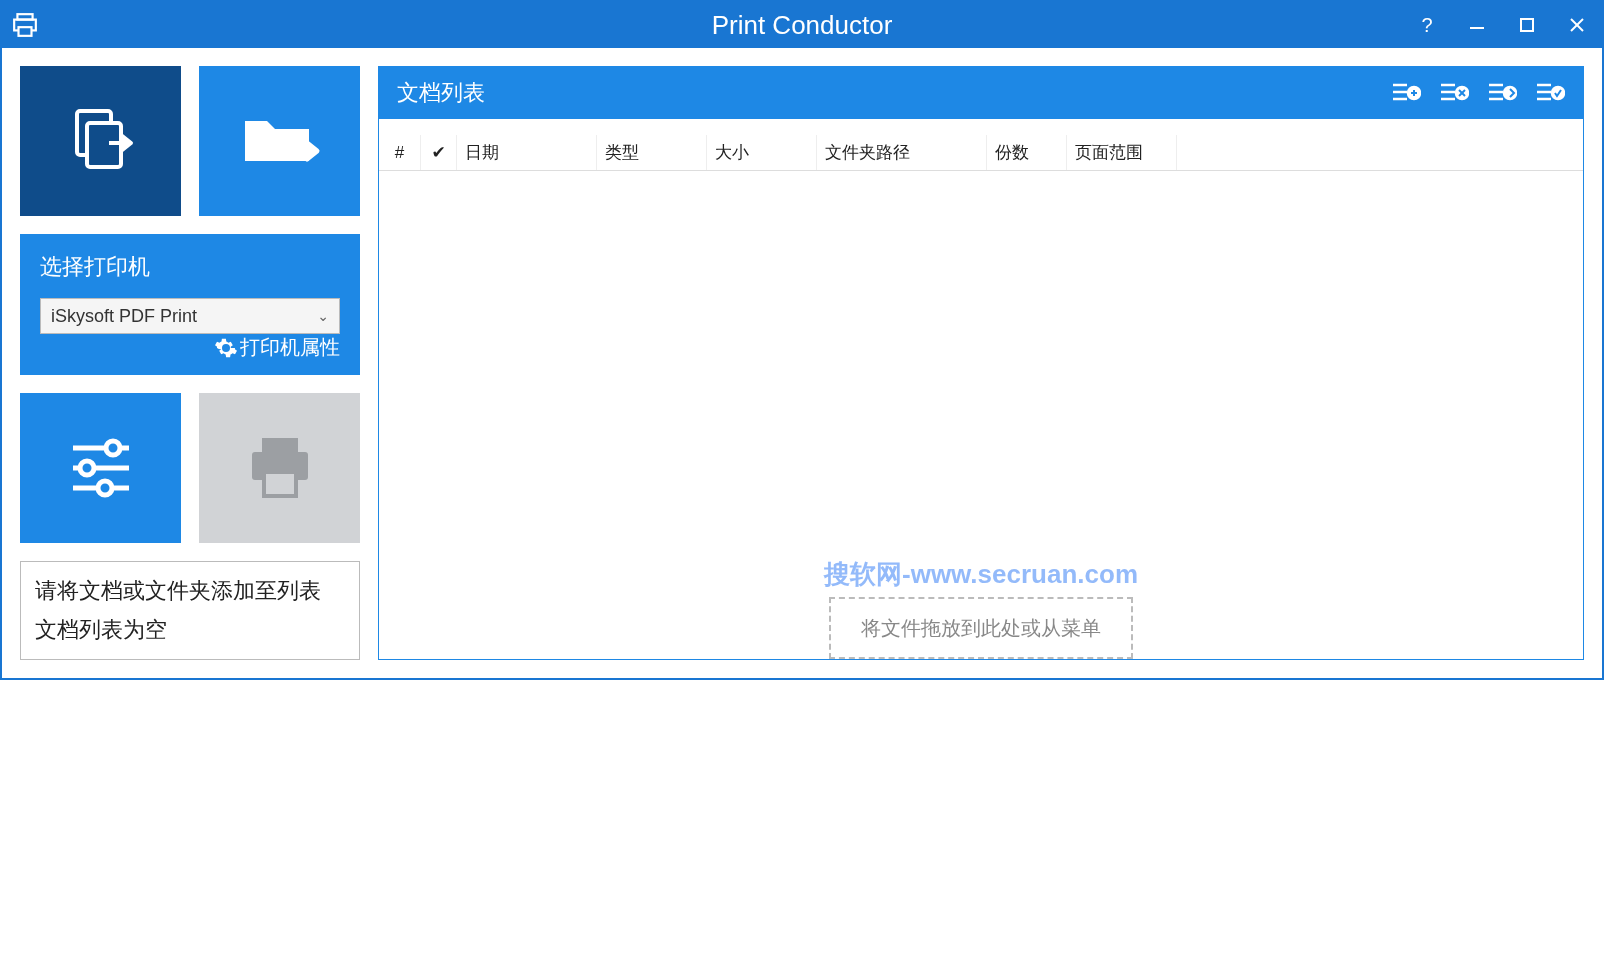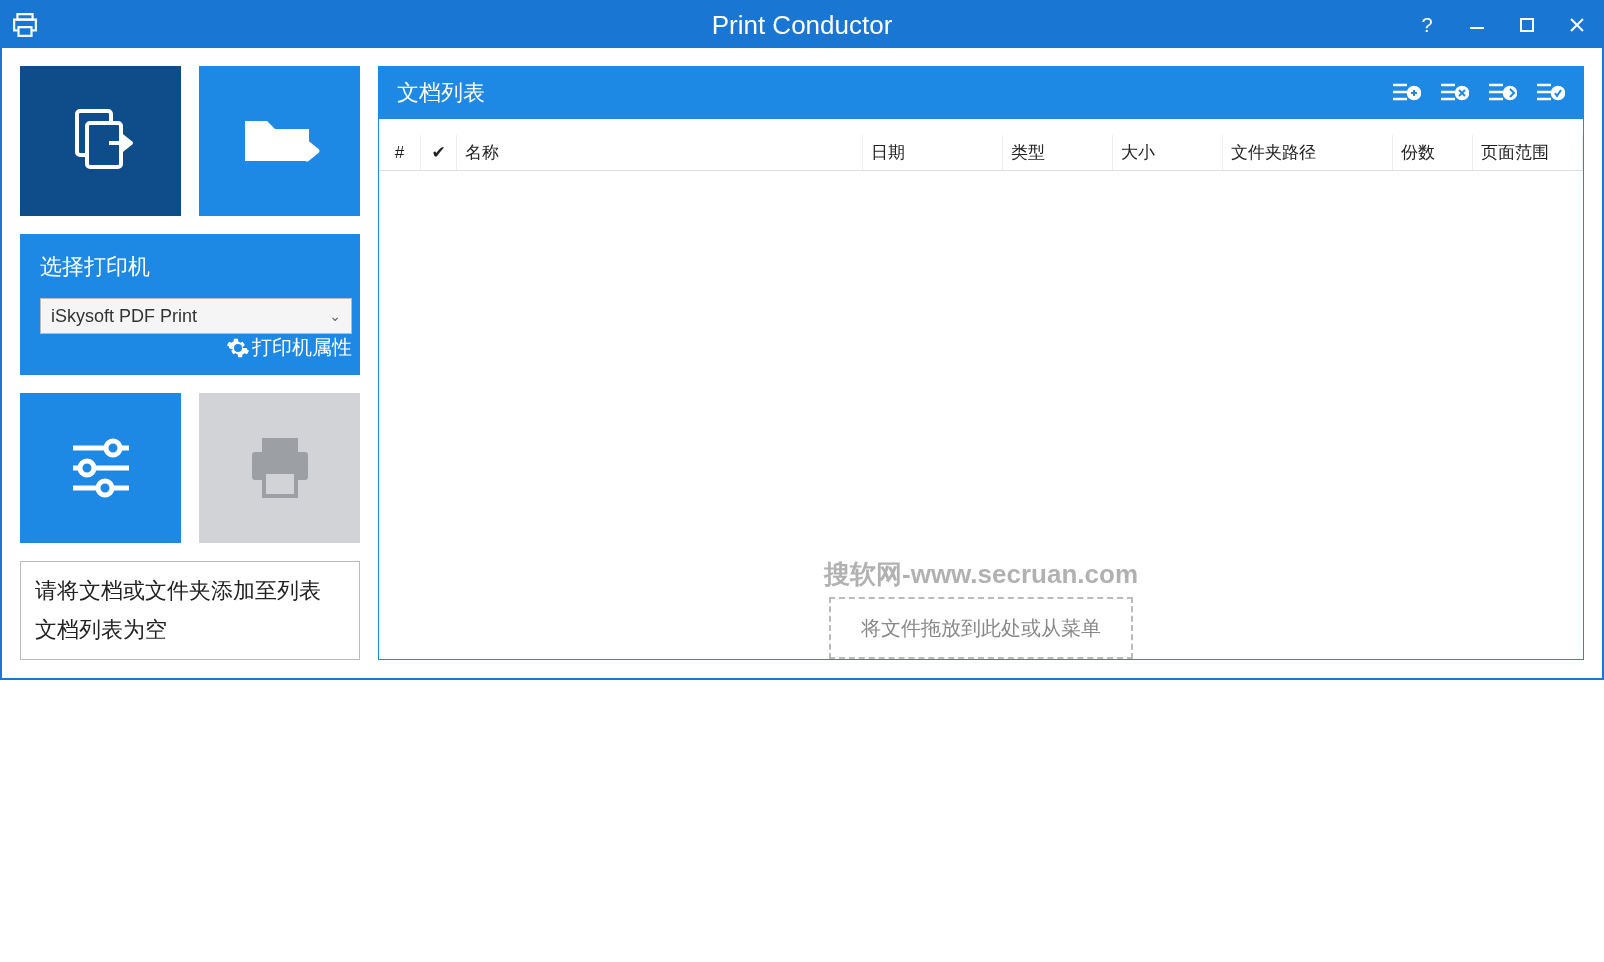--- a/index.html
+++ b/index.html
@@ -14,21 +14,21 @@
 
   .body { flex: 1; display: flex; padding: 18px; gap: 18px; background: #fff; }
 
   .left { width: 340px; display: flex; flex-direction: column; gap: 18px; }
   .tilerow { display: flex; gap: 18px; }
   .tile { flex: 1; height: 150px; display: flex; align-items: center; justify-content: center; cursor: pointer; }
   .tile.darkblue { background: #0f4c8a; }
   .tile.blue { background: #1e88e5; }
   .tile.grey { background: #d1d3d6; }
 
-  .panel { background: #1e88e5; color: #fff; padding: 18px 8px 14px 20px; }
+  .panel { background: #1e88e5; color: #fff; padding: 18px 20px 14px 20px; }
   .panel-title { font-size: 22px; margin-bottom: 16px; }
   .select { width: 100%; background: #f5f5f5; border: 1px solid #bbb; height: 36px; display: flex; align-items: center; padding: 0 10px; font-size: 18px; color: #333; justify-content: space-between; cursor: pointer; }
   .select .chev { font-size: 14px; color: #666; }
   .printer-props { display: flex; align-items: center; justify-content: flex-end; gap: 2px; font-size: 20px; cursor: pointer; }
 
   .statusbox { border: 1px solid #bbb; background: #fff; flex: 1; padding: 14px; display: flex; flex-direction: column; justify-content: space-between; font-size: 22px; color: #222; }
 
   .right { flex: 1; border: 1px solid #1e88e5; display: flex; flex-direction: column; gap: 16px; }
   .list-header { background: #1e88e5; color: #fff; height: 52px; display: flex; align-items: center; padding: 0 18px; justify-content: space-between; }
   .list-header .lh-title { font-size: 22px; }
@@ -41,21 +41,21 @@
   .c-chk { width: 36px; justify-content: center; }
   .c-name { flex: 1; }
   .c-date { width: 140px; }
   .c-type { width: 110px; }
   .c-size { width: 110px; }
   .c-path { width: 170px; }
   .c-copies { width: 80px; text-align: center; }
   .c-range { width: 110px; border-right: none; }
 
   .empty-area { flex: 1; position: relative; background: #fff; }
-  .watermark { position: absolute; left: 50%; top: 370px; transform: translateX(-50%); color: #737373; font-size: 26px; font-weight: 700; opacity: 0.55; white-space: nowrap; }
+  .watermark { position: absolute; left: 50%; top: 370px; transform: translateX(-50%); color: #3b82f6; font-size: 26px; font-weight: 700; opacity: 0.55; white-space: nowrap; }
   .dropzone { position: absolute; left: 50%; top: 410px; transform: translateX(-50%); border: 2px dashed #bbb; color: #888; font-size: 20px; text-align: center; padding: 14px 30px; line-height: 1.5; }
 
   svg { display: block; }
 </style>
 </head>
 <body>
 
 <div class="window">
 
   <div class="titlebar">
@@ -190,21 +190,20 @@
               <circle cx="23" cy="13" r="6" fill="#fff"></circle>
                 <path d="M20 13l2 3 4-6" stroke="#1e88e5" stroke-width="2" fill="none"></path>
             </svg>
           </div>
         </div>
       </div>
 
       <div class="cols">
         <div class="c-num">#</div>
         <div class="c-chk">✔</div>
-        <div class="c-name">名称</div>
         <div class="c-date">日期</div>
         <div class="c-type">类型</div>
         <div class="c-size">大小</div>
         <div class="c-path">文件夹路径</div>
         <div class="c-copies">份数</div>
         <div class="c-range">页面范围</div>
       </div>
 
       <div class="empty-area">
         <div class="watermark">搜软网-www.secruan.com</div>

